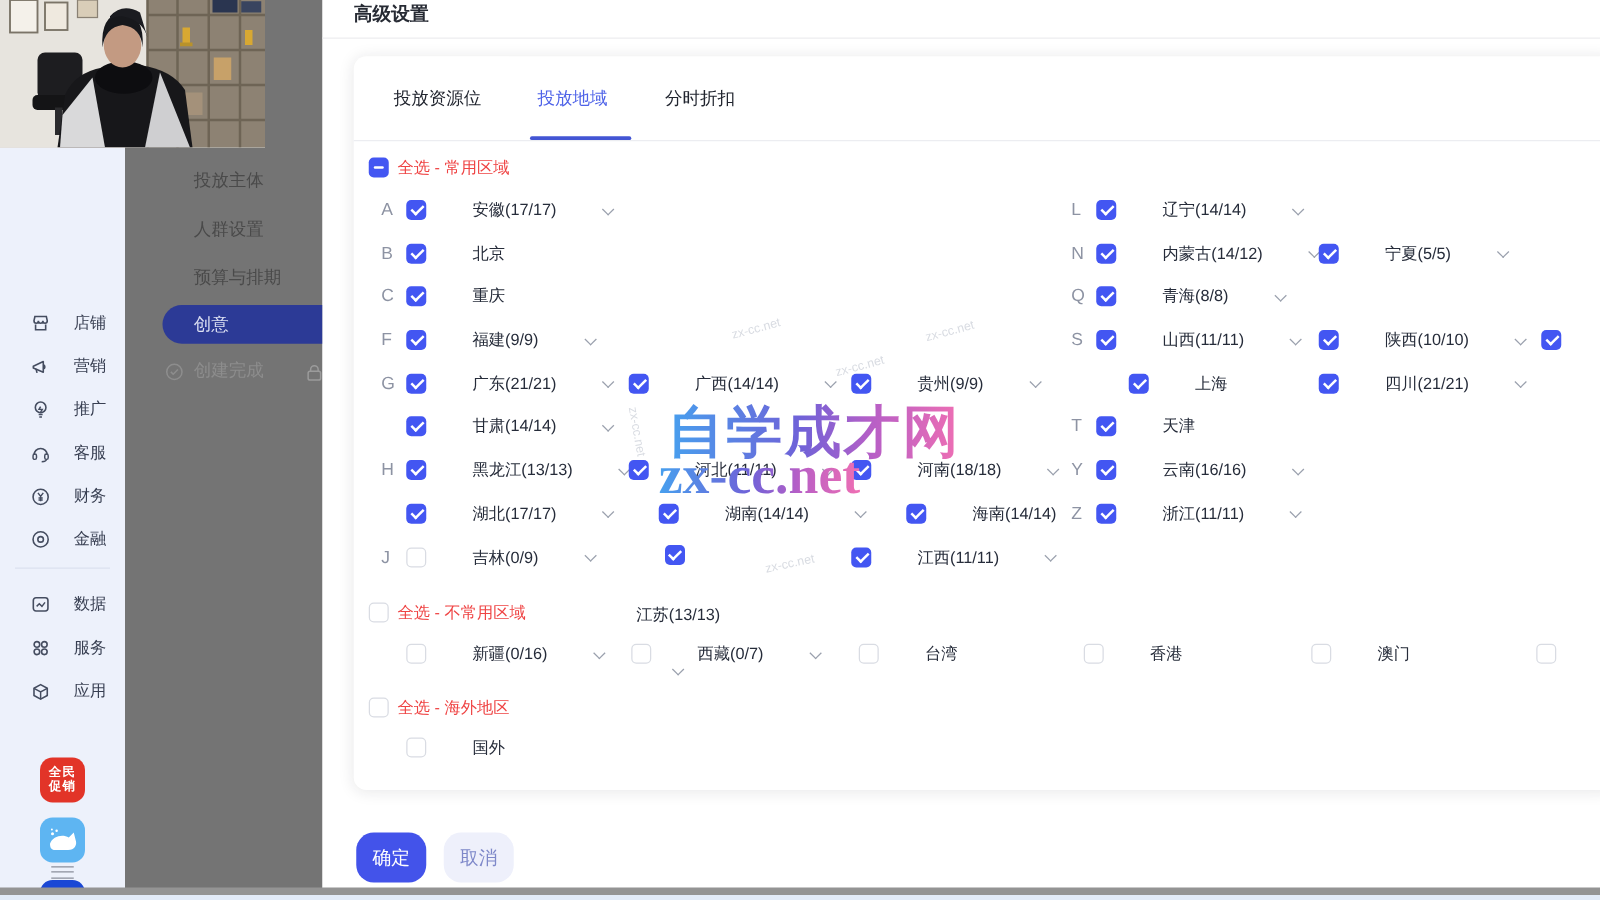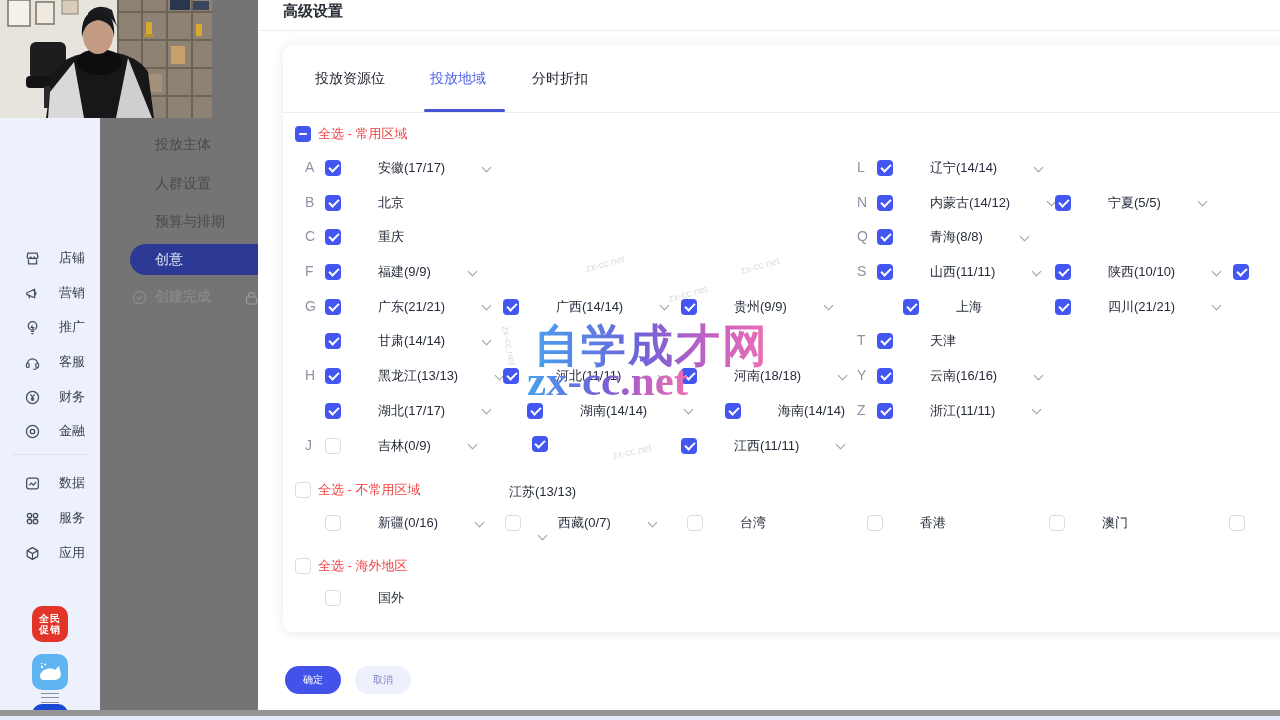--- a/index.html
+++ b/index.html
@@ -63,22 +63,22 @@
   .region-row{position:relative;height:34.7px;}
   .row-letter{position:absolute;left:-20px;top:8px;font-size:14px;color:#8d93a3;}
   .region-item{position:absolute;top:7px;height:20px;display:flex;align-items:center;cursor:pointer;gap:31px;}
   .region-item .rlabel{margin-left:6px;font-size:13px;color:#262c3a;white-space:nowrap;}
   .chev{width:9px;height:9px;margin-left:6px;position:relative;flex:0 0 9px;}
   .chev::after{content:"";position:absolute;left:1px;top:0px;width:6px;height:6px;
     border-left:1.6px solid #9aa0ad;border-bottom:1.6px solid #9aa0ad;transform:rotate(-45deg);}
   .items-row{position:absolute;left:42px;height:35px;}
 
   
-  .footer-btn{position:absolute;top:666px;width:56px;height:28px;border-radius:14px;border:none;
-    font-size:10px;display:flex;align-items:center;justify-content:center;cursor:pointer;
+  .footer-btn{position:absolute;top:666px;width:56px;height:40px;border-radius:14px;border:none;
+    font-size:15px;display:flex;align-items:center;justify-content:center;cursor:pointer;
     font-family:"Liberation Sans","DejaVu Sans",sans-serif;}
   .btn-confirm{left:27px;background:#4353ea;color:#fff;}
   .btn-cancel{left:97px;background:#eef0fb;color:#7e88c9;}
 
   
   .wm{position:absolute;z-index:40;pointer-events:none;font-weight:bold;
     background:linear-gradient(90deg,#47a0ee 0%,#6f62d8 45%,#b85fc6 70%,#ef6fb3 100%);
     -webkit-background-clip:text;background-clip:text;color:transparent;white-space:nowrap;}
   .wm1{left:534px;top:316px;font-size:45px;letter-spacing:2px;}
   .wm2{left:527px;top:356px;font-size:43px;font-family:"Liberation Serif","DejaVu Serif",serif;}

